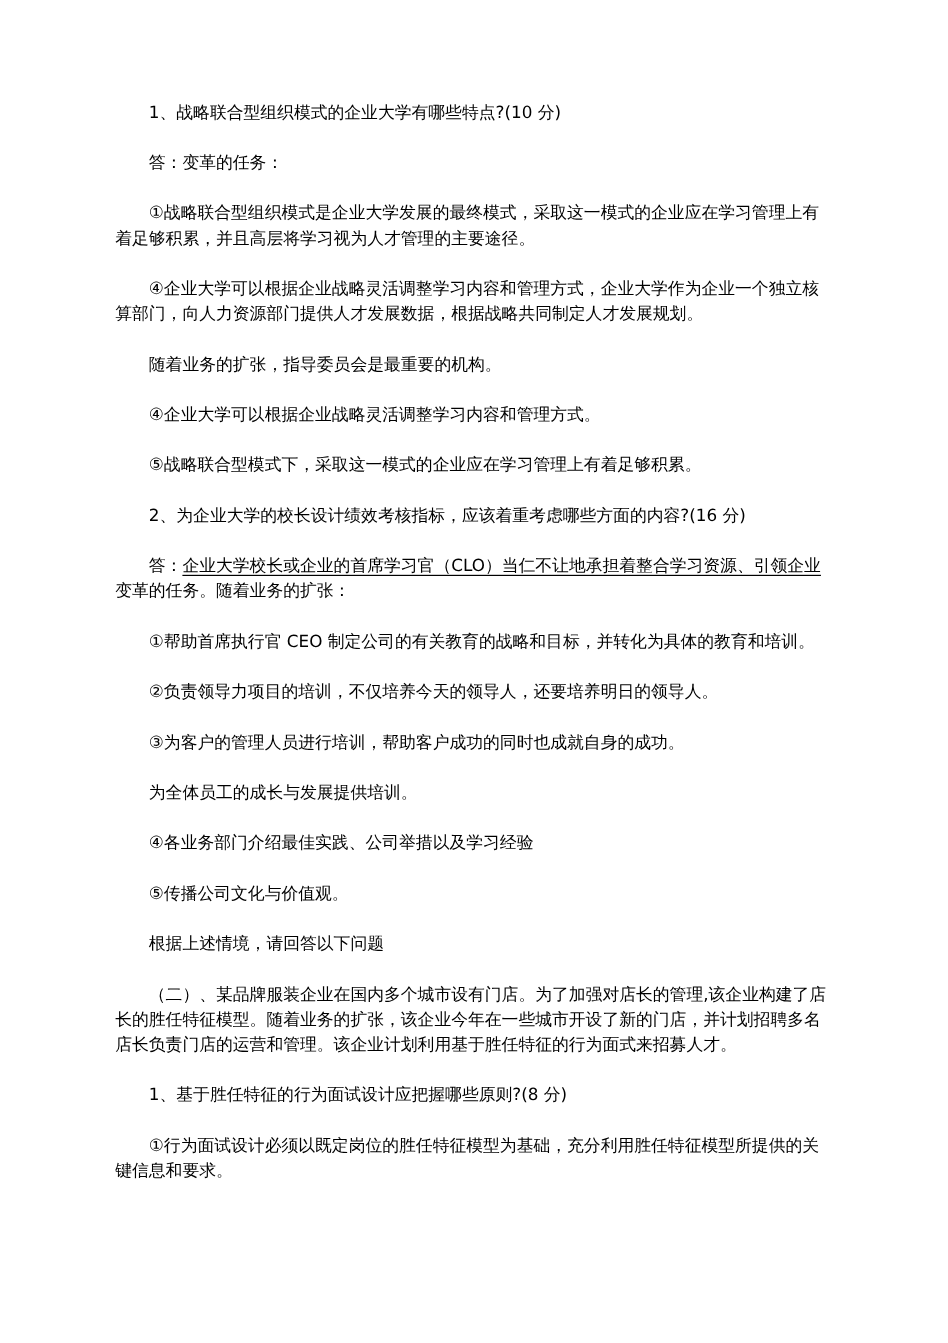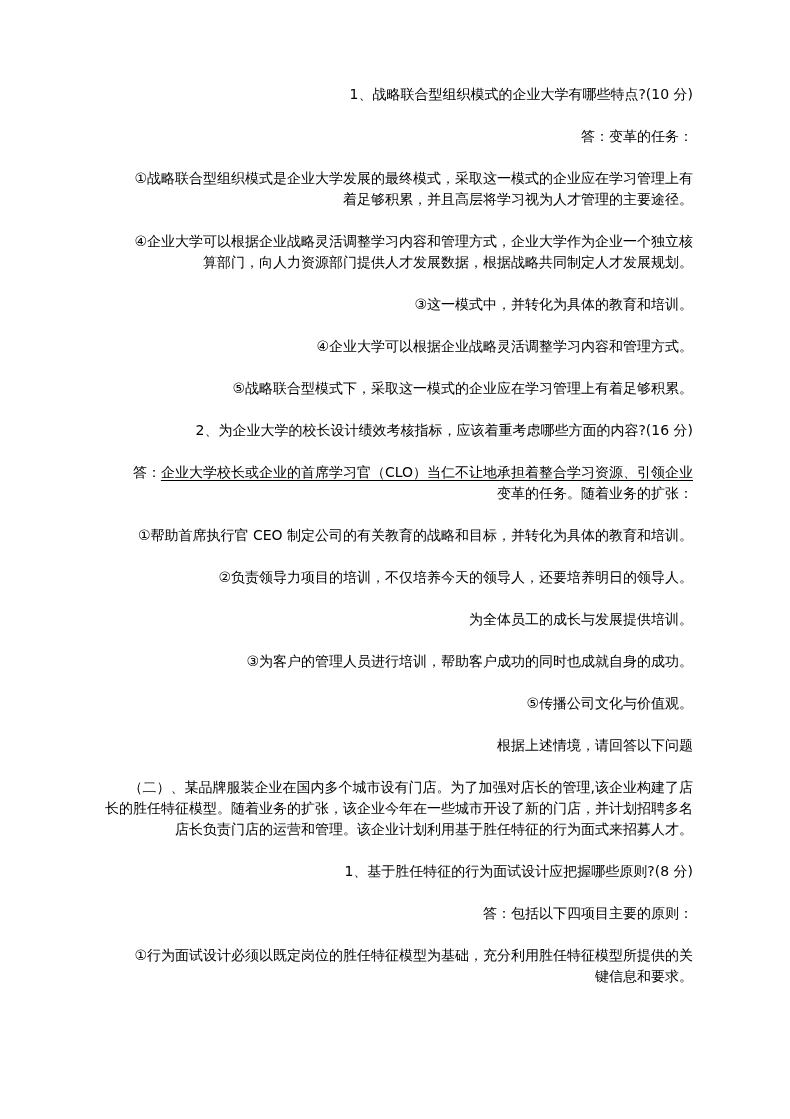--- a/index.html
+++ b/index.html
@@ -17,49 +17,49 @@
   }
   .doc-content {
     position: absolute;
     left: 96px;
     top: 84px;
     width: 597px;
     color: #000000;
     font-size: 14px;
     line-height: 21px;
     word-break: break-all;
-    text-align: right;
+    text-align: left;
   }
   .doc-content p {
     margin: 0 0 21px 0;
     text-indent: 2em;
   }
   .u {
     text-decoration: underline;
     text-underline-offset: 3px;
   }
 </style>
 </head>
 <body>
 
 <div class="page">
   <div class="doc-content" id="doc-content">
       <p><span>1、战略联合型组织模式的企业大学有哪些特点?(10 分)</span></p>
       <p><span>答：变革的任务：</span></p>
       <p><span>①战略联合型组织模式是企业大学发展的最终模式，采取这一模式的企业应在学习管理上有着足够积累，并且高层将学习视为人才管理的主要途径。</span></p>
       <p><span>④企业大学可以根据企业战略灵活调整学习内容和管理方式，企业大学作为企业一个独立核算部门，向人力资源部门提供人才发展数据，根据战略共同制定人才发展规划。</span></p>
-      <p><span>③这一模式中，并转化为具体的教育和培训。</span></p>
+      <p><span>随着业务的扩张，指导委员会是最重要的机构。</span></p>
       <p><span>④企业大学可以根据企业战略灵活调整学习内容和管理方式。</span></p>
       <p><span>⑤战略联合型模式下，采取这一模式的企业应在学习管理上有着足够积累。</span></p>
       <p><span>2、为企业大学的校长设计绩效考核指标，应该着重考虑哪些方面的内容?(16 分)</span></p>
       <p><span>答：</span><span class="u">企业大学校长或企业的首席学习官（CLO）当仁不让地承担着整合学习资源、引领企业</span><span>变革的任务。随着业务的扩张：</span></p>
       <p><span>①帮助首席执行官 CEO 制定公司的有关教育的战略和目标，并转化为具体的教育和培训。</span></p>
       <p><span>②负责领导力项目的培训，不仅培养今天的领导人，还要培养明日的领导人。</span></p>
+      <p><span>③为客户的管理人员进行培训，帮助客户成功的同时也成就自身的成功。</span></p>
       <p><span>为全体员工的成长与发展提供培训。</span></p>
-      <p><span>③为客户的管理人员进行培训，帮助客户成功的同时也成就自身的成功。</span></p>
+      <p><span>④各业务部门介绍最佳实践、公司举措以及学习经验</span></p>
       <p><span>⑤传播公司文化与价值观。</span></p>
       <p><span>根据上述情境，请回答以下问题</span></p>
       <p><span>（二）、某品牌服装企业在国内多个城市设有门店。为了加强对店长的管理,该企业构建了店长的胜任特征模型。随着业务的扩张，该企业今年在一些城市开设了新的门店，并计划招聘多名店长负责门店的运营和管理。该企业计划利用基于胜任特征的行为面式来招募人才。</span></p>
       <p><span>1、基于胜任特征的行为面试设计应把握哪些原则?(8 分)</span></p>
-      <p><span>答：包括以下四项目主要的原则：</span></p>
       <p><span>①行为面试设计必须以既定岗位的胜任特征模型为基础，充分利用胜任特征模型所提供的关键信息和要求。</span></p>
     </div>
 </div>
 
 </body></html>

